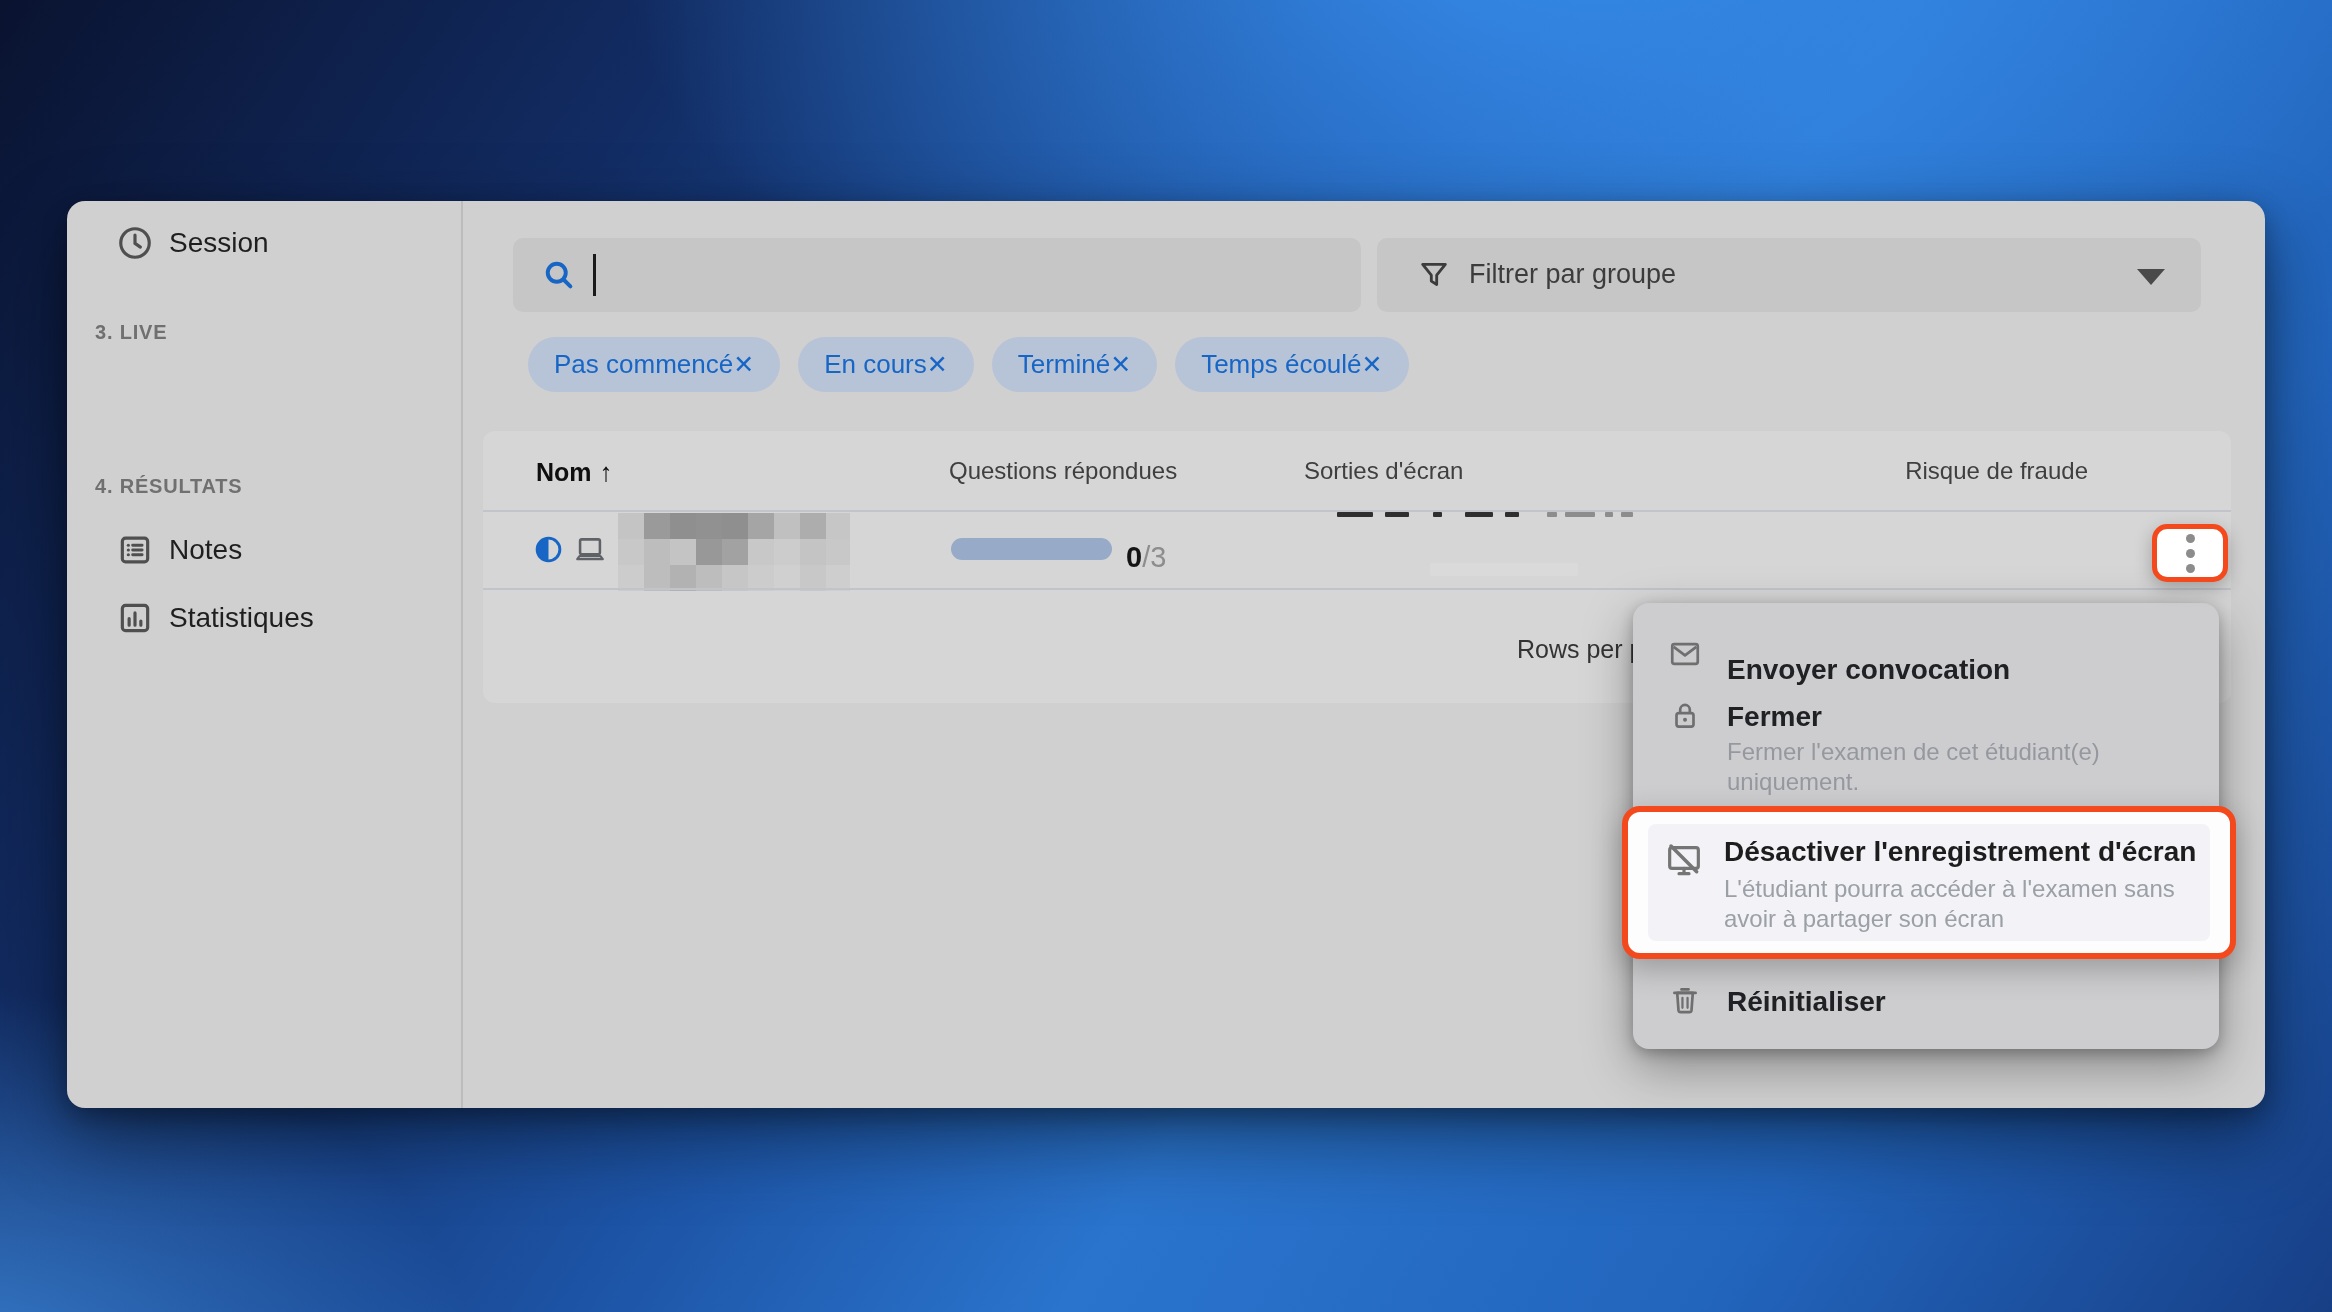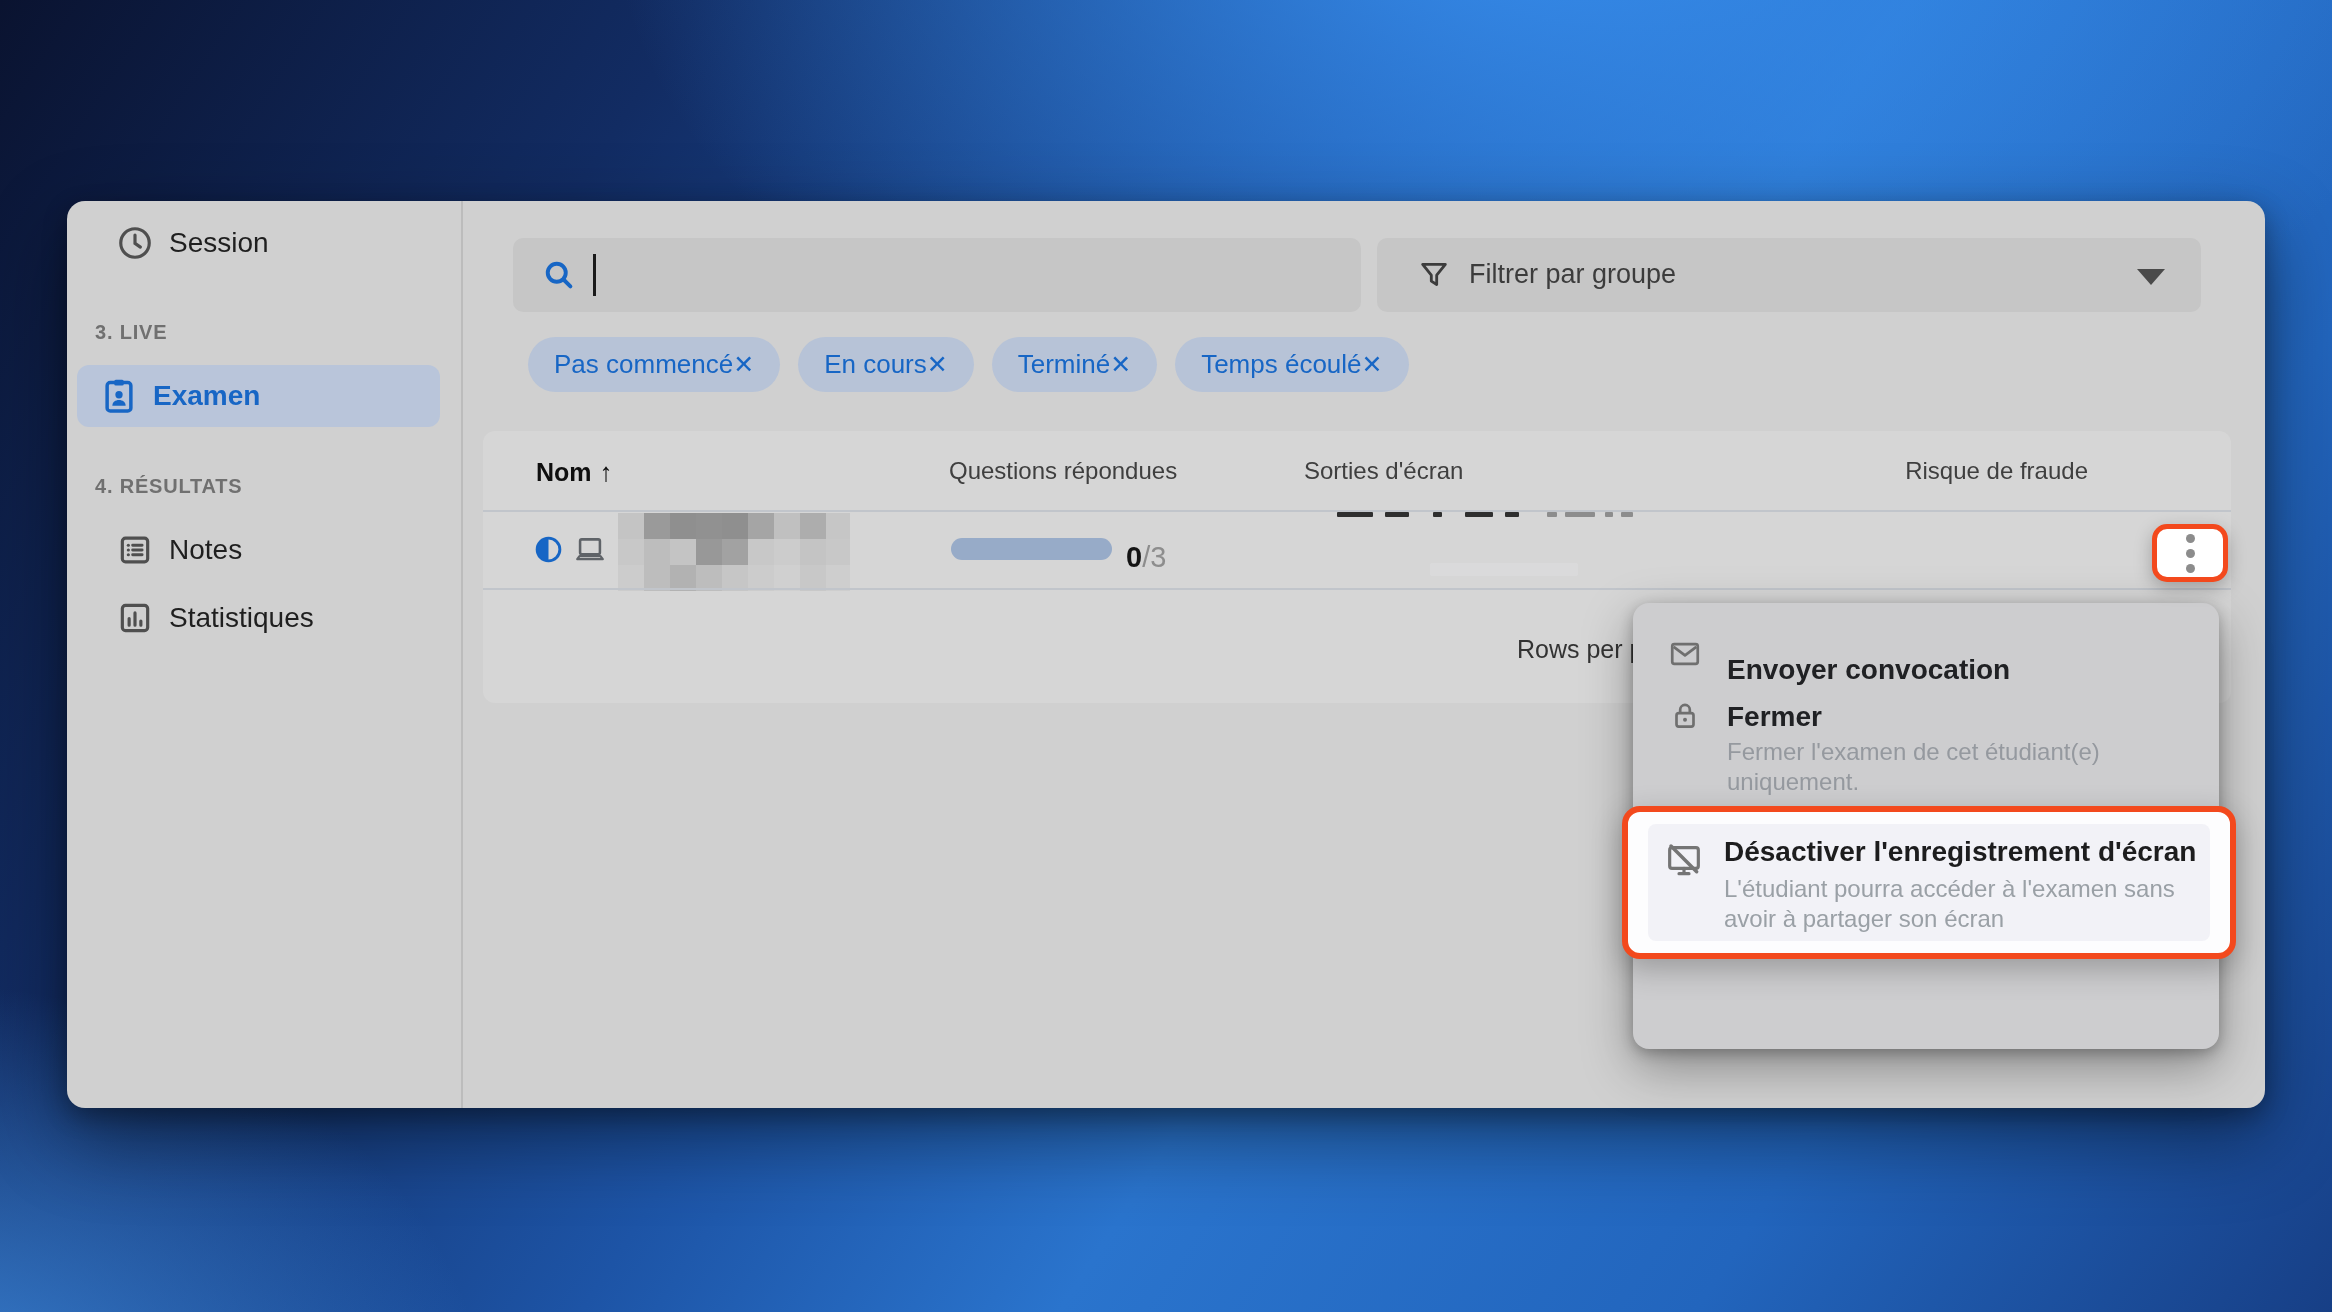--- a/index.html
+++ b/index.html
@@ -111,31 +111,20 @@
         <svg viewBox="0 0 24 24">
             <circle cx="12" cy="12" r="9" fill="none" stroke="#4f4f4f" stroke-width="2"></circle>
             <path d="M12 7v5.2l3.4 2.4" fill="none" stroke="#4f4f4f" stroke-width="2" stroke-linecap="round"></path>
           </svg>
       </span>
       <span class="lbl">Session</span>
     </div>
 
     <div class="side-section" style="top:120px;">3. LIVE</div>
 
-    <div class="active-pill">
-      <span class="icon">
-        <svg viewBox="0 0 24 24">
-            <rect x="4.5" y="3.5" width="15" height="18" rx="2" fill="none" stroke="#1766c5" stroke-width="2.2"></rect>
-            <rect x="9" y="1.8" width="6" height="3.6" rx="1" fill="#1766c5"></rect>
-            <circle cx="12" cy="11.2" r="2.3" fill="#1766c5"></circle>
-            <path d="M7.8 18.2c0-2.3 1.9-3.6 4.2-3.6s4.2 1.3 4.2 3.6z" fill="#1766c5"></path>
-          </svg>
-      </span>
-      <span class="lbl">Examen</span>
-    </div>
 
     <div class="side-section" style="top:274px;">4. RÉSULTATS</div>
 
     <div class="side-item" style="top:389px;">
       <span class="icon">
         <svg viewBox="0 0 24 24">
             <rect x="4" y="4" width="16" height="16" rx="2" fill="none" stroke="#4f4f4f" stroke-width="2"></rect>
             <path d="M8.3 16.5v-4.2M12 16.5V8.8M15.7 16.5v-2.6" stroke="#4f4f4f" stroke-width="2" stroke-linecap="round"></path>
           </svg>
       </span>
@@ -289,20 +278,30 @@
       <svg viewBox="0 0 24 24">
           <rect x="6" y="10" width="12" height="9.5" rx="1.6" fill="none" stroke="#6f6f6f" stroke-width="1.9"></rect>
           <path d="M8.6 10V7.6a3.4 3.4 0 016.8 0V10" fill="none" stroke="#6f6f6f" stroke-width="1.9"></path>
           <circle cx="12" cy="14.6" r="1.4" fill="#6f6f6f"></circle>
         </svg>
     </span>
     <span class="lbl" style="top:18px;">Fermer</span>
     <span class="desc" style="top:54px;">Fermer l'examen de cet étudiant(e) uniquement.</span>
   </div>
 
+  <div class="m-item" style="top:370px;height:56px;">
+    <span class="icon" style="top:10px;">
+      <svg viewBox="0 0 24 24">
+          <path d="M6.5 7h11l-0.9 12.2a1.5 1.5 0 01-1.5 1.3H8.9a1.5 1.5 0 01-1.5-1.3L6.5 7z" fill="none" stroke="#6f6f6f" stroke-width="1.9" stroke-linejoin="round"></path>
+          <path d="M4.5 7h15M9.5 4.5h5" stroke="#6f6f6f" stroke-width="1.9" stroke-linecap="round"></path>
+          <path d="M10.2 10.5v7M13.8 10.5v7" stroke="#6f6f6f" stroke-width="1.6" stroke-linecap="round"></path>
+        </svg>
+    </span>
+    <span class="lbl" style="top:13px;">Réinitialiser</span>
+  </div>
 </div>
 
 <div class="abs highlight">
   <div class="inner">
     <span class="icon">
       <svg viewBox="0 0 24 24">
           <rect x="3.4" y="4.6" width="17.2" height="12.4" rx="1.4" fill="none" stroke="#757575" stroke-width="1.9"></rect>
           <path d="M9 20.2h6M12 17v3.2" stroke="#757575" stroke-width="1.9" stroke-linecap="round"></path>
           <path d="M4.2 3.6L19.6 19" stroke="#757575" stroke-width="2.1" stroke-linecap="round"></path>
         </svg>

